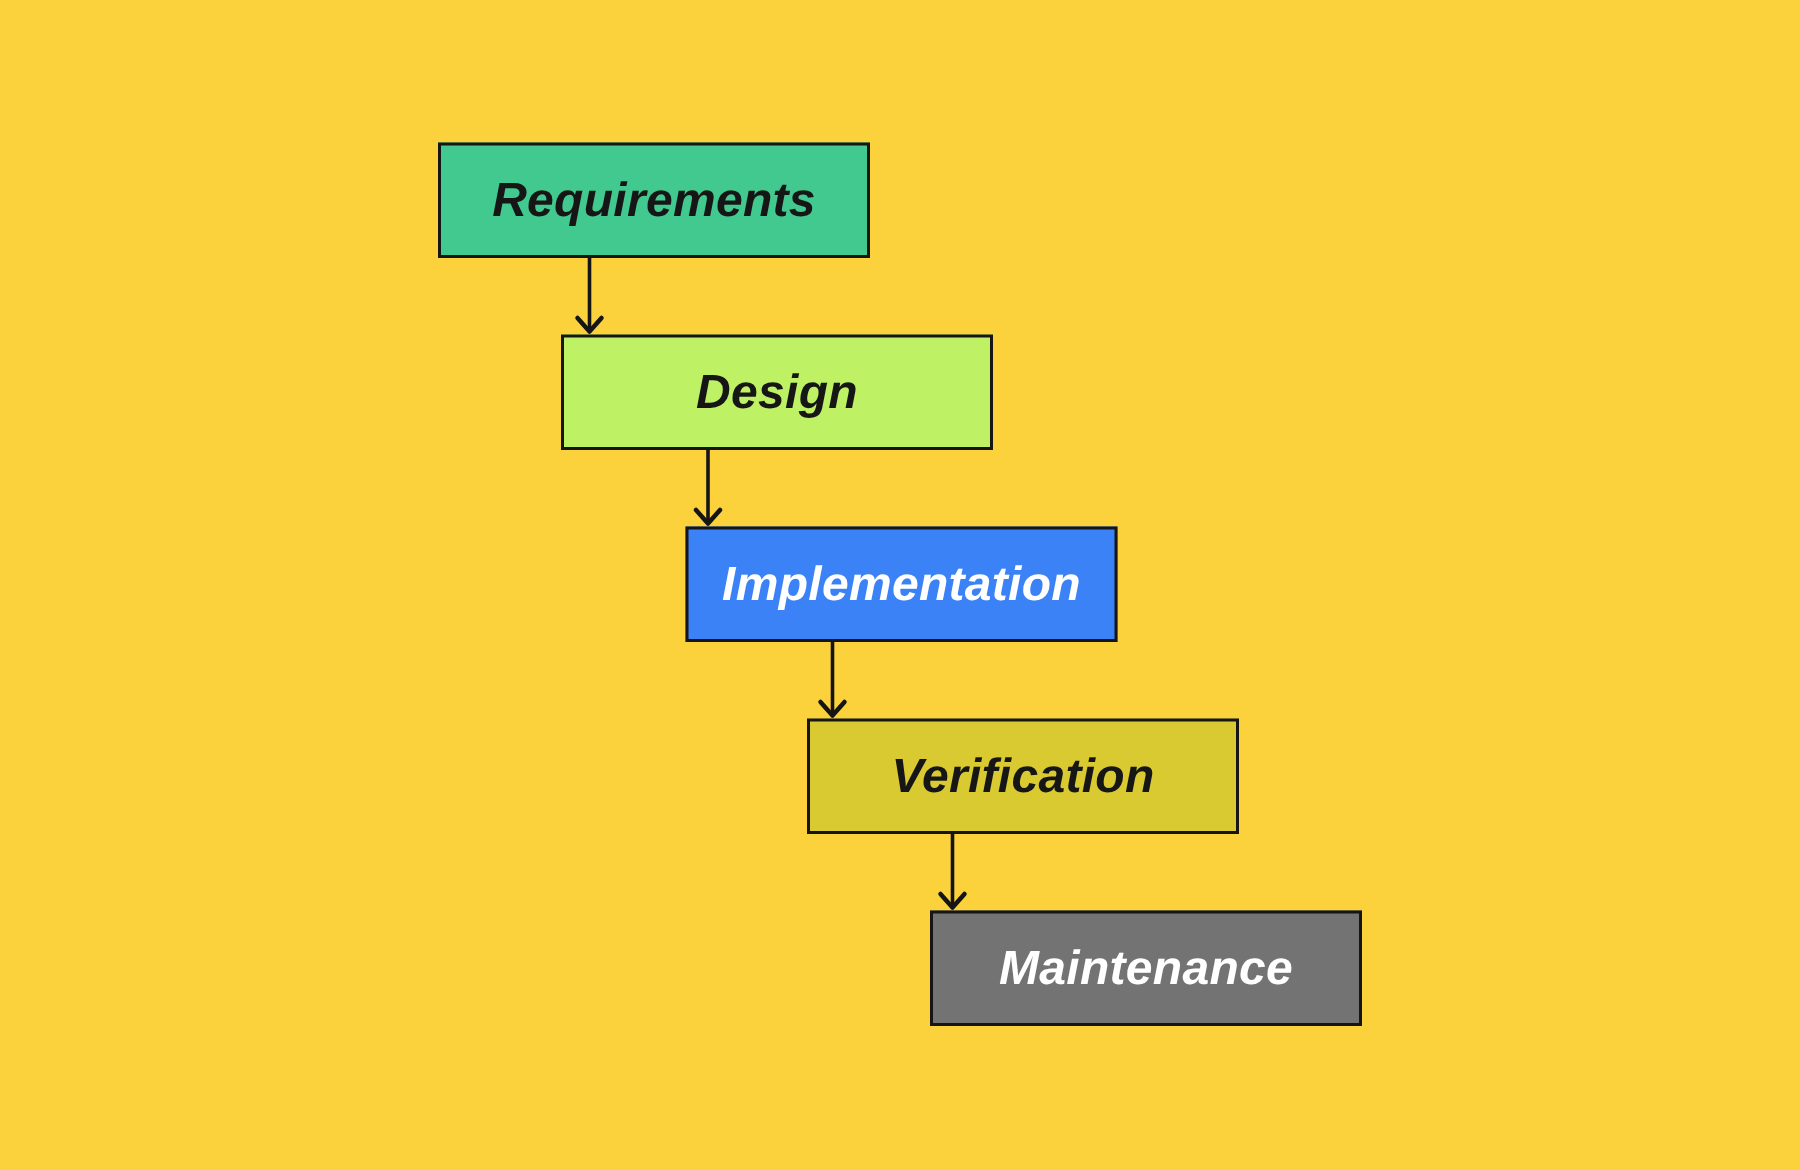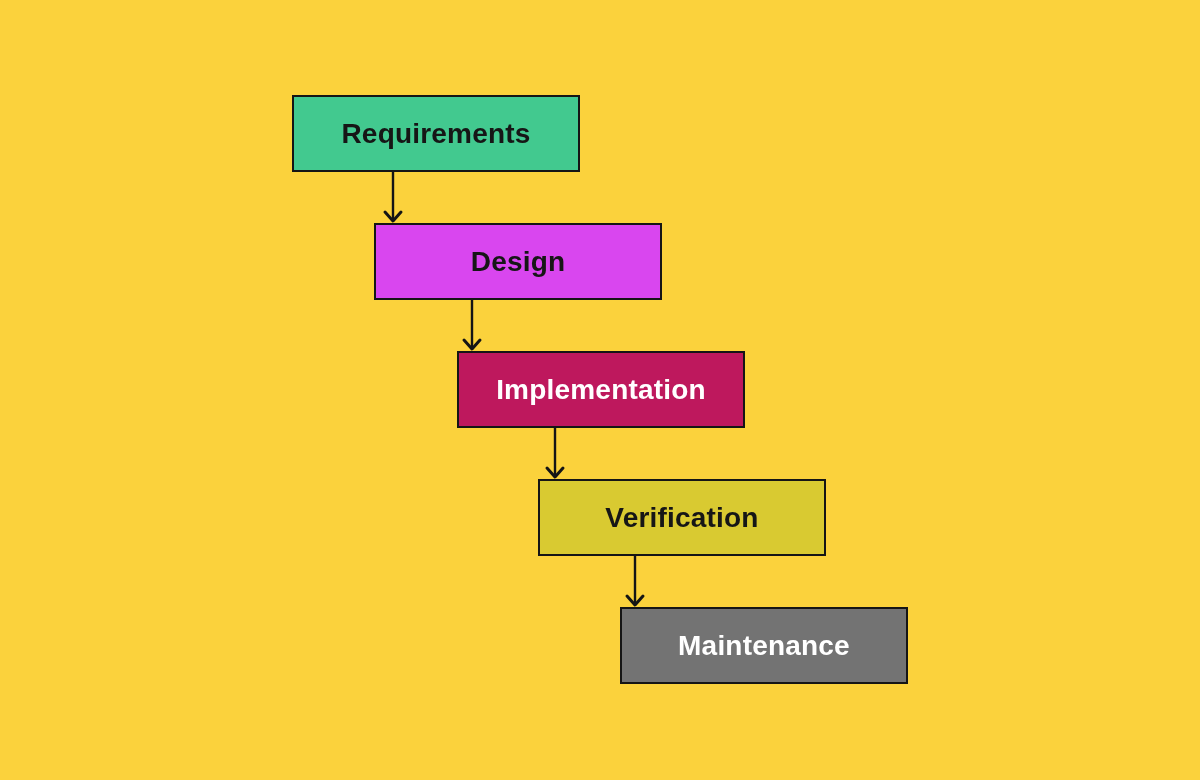--- a/index.html
+++ b/index.html
@@ -17,24 +17,25 @@
     position: absolute;
     width: 288px;
     height: 77px;
     border: 2px solid #151515;
     box-sizing: border-box;
     display: flex;
     align-items: center;
     justify-content: center;
   }
   .stage-label {
-    font-size: 28px;
+    font-size: 32px;
     font-weight: 700;
     letter-spacing: 0.2px;
     user-select: none;
+    font-style: italic;
   }
   
   .s1 { left: 292px; top: 95px; }
   .s2 { left: 374px; top: 223px; }
   .s3 { left: 457px; top: 351px; }
   .s4 { left: 538px; top: 479px; }
   .s5 { left: 620px; top: 607px; }
 
   .arrow {
     position: absolute;
@@ -54,30 +55,30 @@
 
   <div class="stage s1" style="background: rgb(66, 201, 143); color: rgb(22, 22, 22); border-color: rgb(21, 21, 21);">
     <span class="stage-label">Requirements</span>
   </div>
 
   <svg class="arrow a1" viewBox="0 0 22 54">
     <line class="arrow-stroke" x1="11" y1="0" x2="11" y2="49" stroke="#151515" stroke-width="2.4"></line>
     <path class="arrow-stroke" d="M3,41 L11,50 L19,41" fill="none" stroke="#151515" stroke-width="3" stroke-linecap="round" stroke-linejoin="round"></path>
   </svg>
 
-  <div class="stage s2" style="background: #d946ef; color: rgb(22, 22, 22); border-color: rgb(21, 21, 21);">
+  <div class="stage s2" style="background: #bef264; color: rgb(22, 22, 22); border-color: rgb(21, 21, 21);">
     <span class="stage-label">Design</span>
   </div>
 
   <svg class="arrow a2" viewBox="0 0 22 54">
     <line class="arrow-stroke" x1="11" y1="0" x2="11" y2="49" stroke="#151515" stroke-width="2.4"></line>
     <path class="arrow-stroke" d="M3,41 L11,50 L19,41" fill="none" stroke="#151515" stroke-width="3" stroke-linecap="round" stroke-linejoin="round"></path>
   </svg>
 
-  <div class="stage s3" style="background: #be185d; color: rgb(255, 255, 255); border-color: rgb(21, 21, 21);">
+  <div class="stage s3" style="background: #3b82f6; color: rgb(255, 255, 255); border-color: rgb(21, 21, 21);">
     <span class="stage-label">Implementation</span>
   </div>
 
   <svg class="arrow a3" viewBox="0 0 22 54">
     <line class="arrow-stroke" x1="11" y1="0" x2="11" y2="49" stroke="#151515" stroke-width="2.4"></line>
     <path class="arrow-stroke" d="M3,41 L11,50 L19,41" fill="none" stroke="#151515" stroke-width="3" stroke-linecap="round" stroke-linejoin="round"></path>
   </svg>
 
   <div class="stage s4" style="background: rgb(217, 202, 49); color: rgb(22, 22, 22); border-color: rgb(21, 21, 21);">
     <span class="stage-label">Verification</span>

